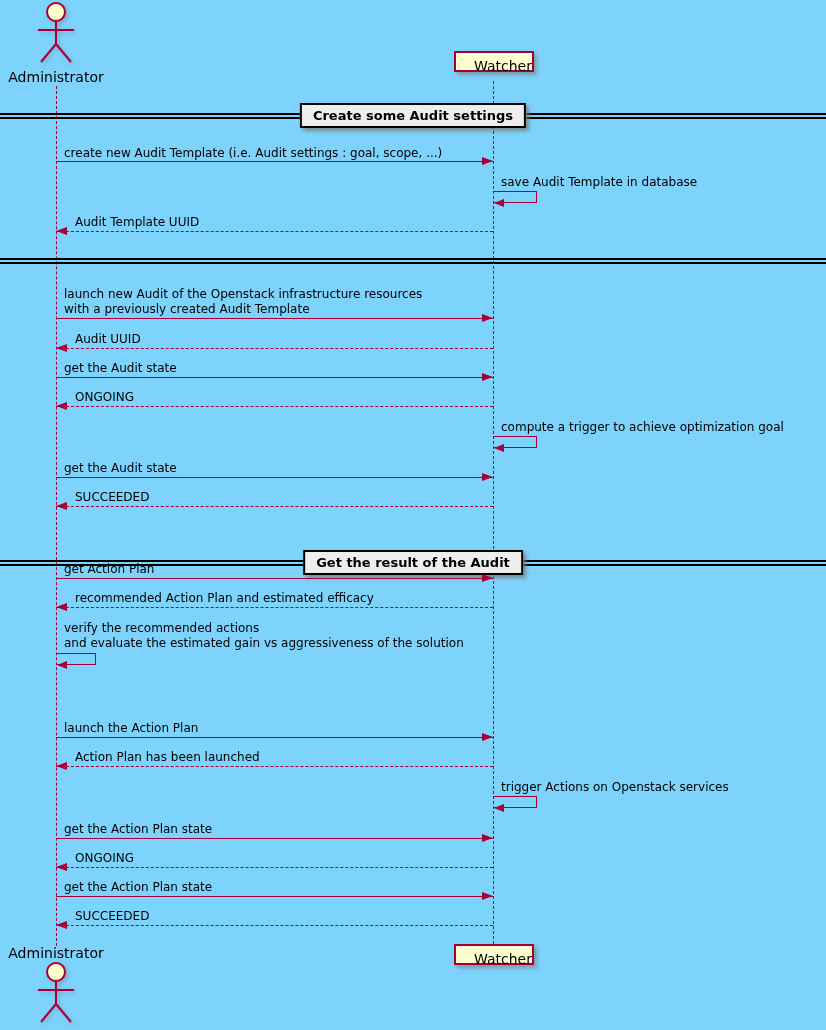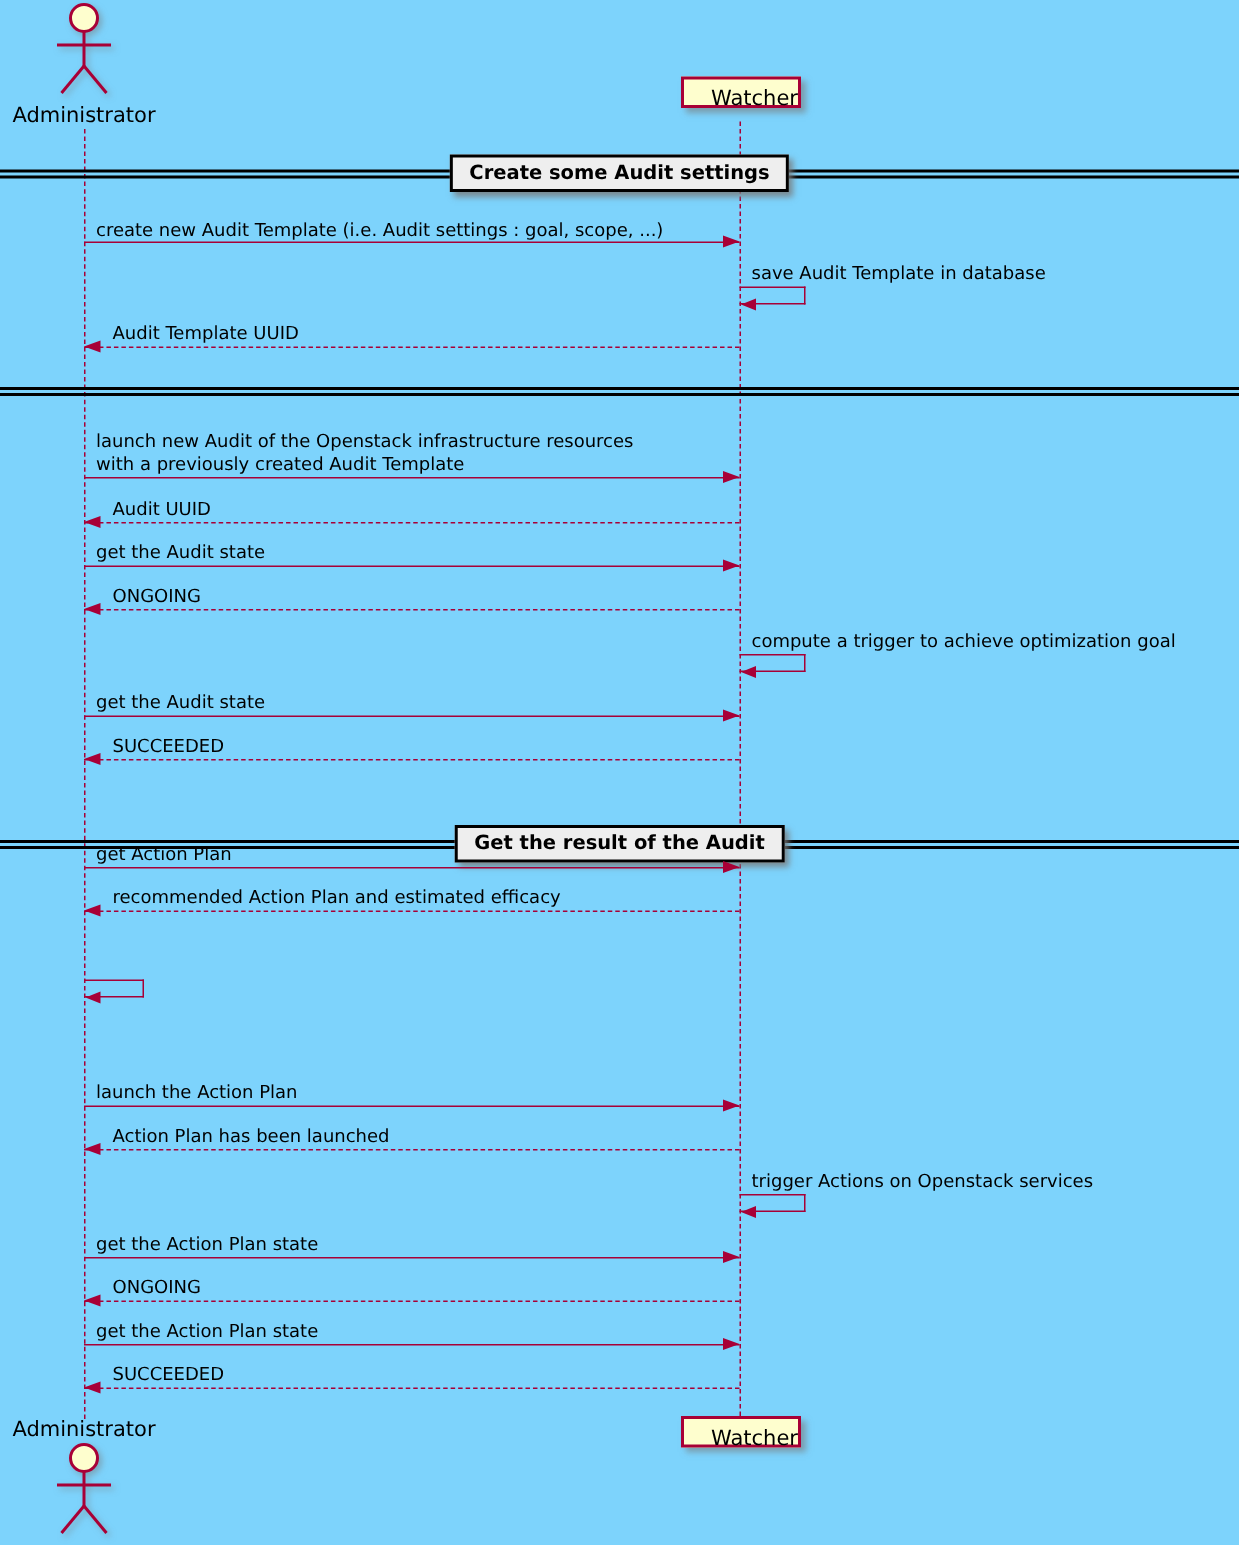--- a/index.html
+++ b/index.html
@@ -125,20 +125,22 @@
   </div>
 
   <div class="msg-text" style="left:64px;top:562px;">get Action Plan</div>
   <div class="arrow" style="top:578px;"></div>
   <div class="ah right" style="top:574px;"></div>
 
   <div class="msg-text" style="left:75px;top:591px;">recommended Action Plan and estimated efficacy</div>
   <div class="arrow dashed" style="top:607px;"></div>
   <div class="ah left" style="top:603px;"></div>
 
+  <div class="msg-text" style="left:64px;top:621px;">verify the recommended actions
+and evaluate the estimated gain vs aggressiveness of the solution</div>
   <div class="selfloop" style="left:56px;top:653px;width:40px;">
     <div class="ah"></div>
   </div>
 
 
   <div class="msg-text" style="left:64px;top:721px;">launch the Action Plan</div>
   <div class="arrow" style="top:737px;"></div>
   <div class="ah right" style="top:733px;"></div>
 
   <div class="msg-text" style="left:75px;top:750px;">Action Plan has been launched</div>

